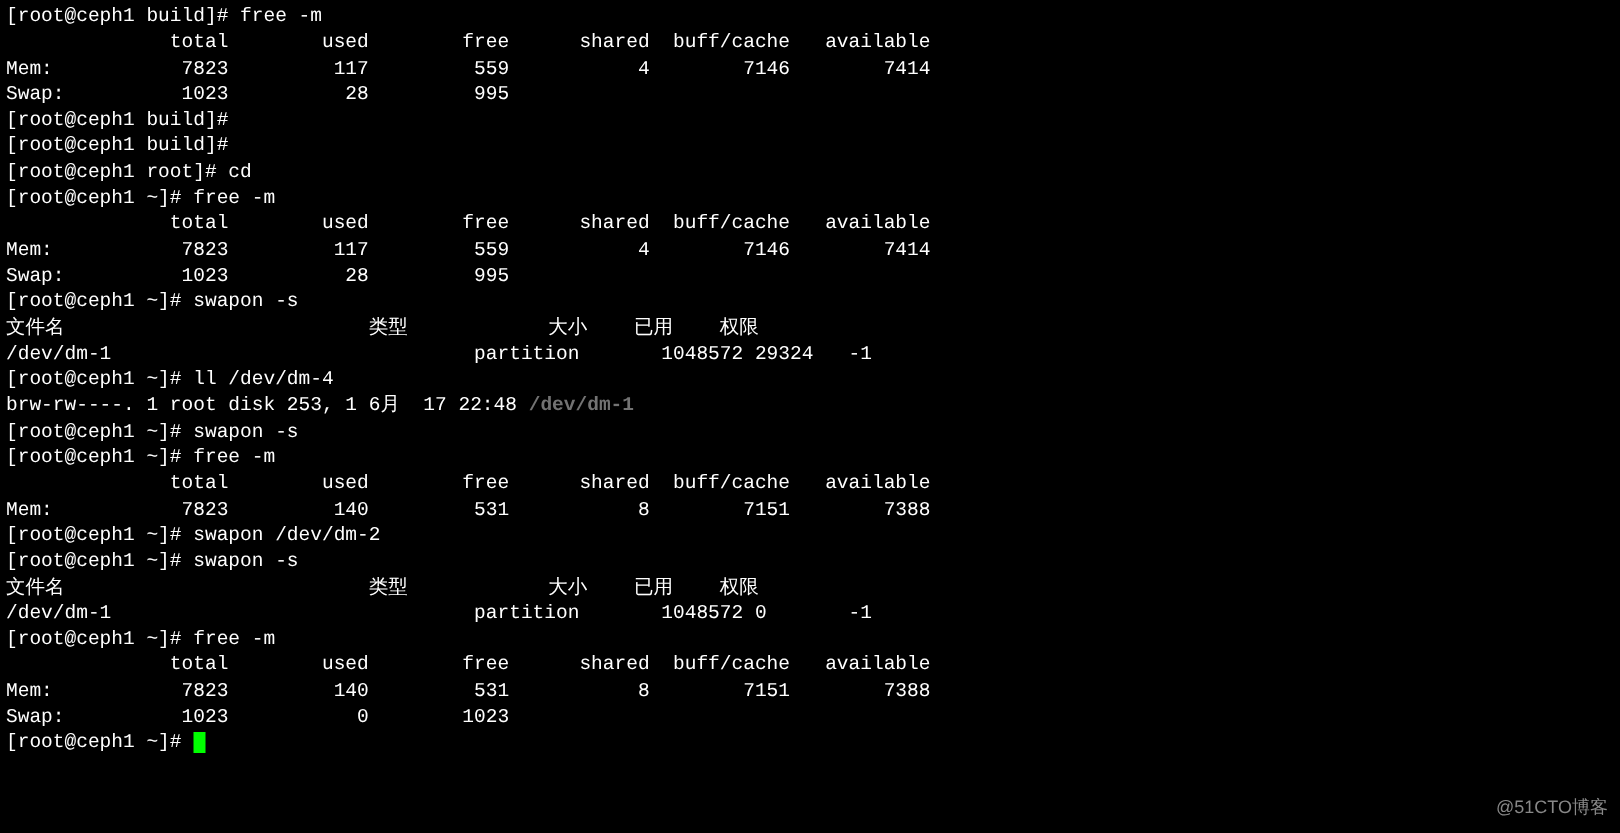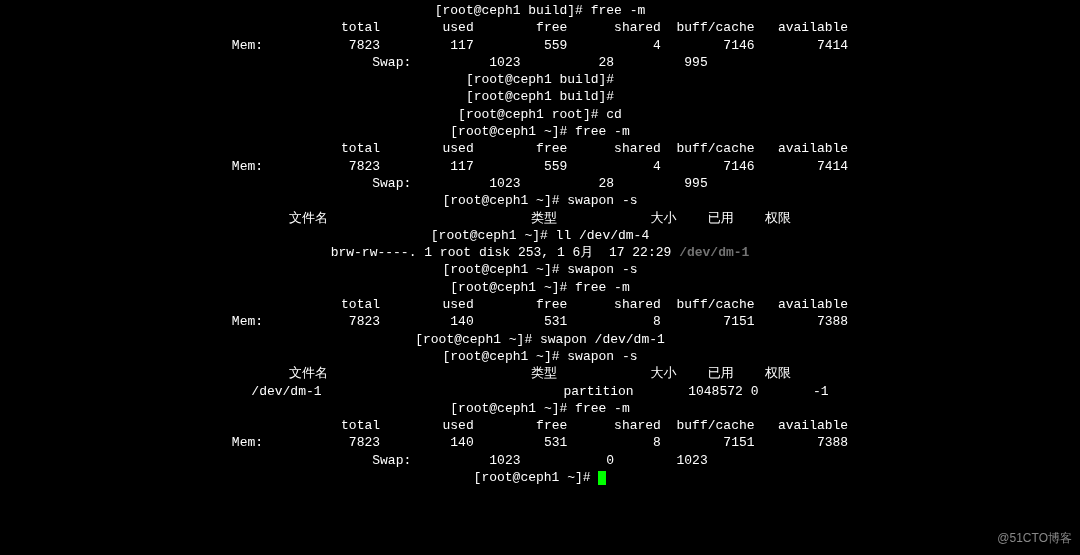--- a/index.html
+++ b/index.html
@@ -1,15 +1,15 @@
 <!DOCTYPE html>
 <html><head>
   <meta charset="utf-8">
   <style>
-    * { margin: 0; padding: 0; box-sizing: border-box; text-align: center; }
+    * { margin: 0; padding: 0; box-sizing: border-box; }
     body {
       background: #000;
       color: #fff;
       font-family: "Courier New", Consolas, monospace;
       font-size: 13px;
       line-height: 17.3px;
       width: 1080px;
       height: 555px;
       overflow: hidden;
       position: relative;
@@ -43,27 +43,28 @@
   <div class="line">Swap:          1023          28         995</div>
   <div class="line">[root@ceph1 build]#</div>
   <div class="line">[root@ceph1 build]#</div>
   <div class="line">[root@ceph1 root]# cd</div>
   <div class="line">[root@ceph1 ~]# free -m</div>
   <div class="line">              total        used        free      shared  buff/cache   available</div>
   <div class="line">Mem:           7823         117         559           4        7146        7414</div>
   <div class="line">Swap:          1023          28         995</div>
   <div class="line">[root@ceph1 ~]# swapon -s</div>
   <div class="line">文件名                          类型            大小    已用    权限</div>
+  <div class="line">/dev/dm-1                               partition       1048572 29324   -1</div>
   <div class="line">[root@ceph1 ~]# ll /dev/dm-4</div>
-  <div class="line"><span>brw-rw----. 1 root disk 253, 1 6月  17 22:29 </span><span class="highlight">/dev/dm-1</span></div>
+  <div class="line"><span>brw-rw----. 1 root disk 253, 1 6月  17 22:48 </span><span class="highlight">/dev/dm-1</span></div>
   <div class="line">[root@ceph1 ~]# swapon -s</div>
   <div class="line">[root@ceph1 ~]# free -m</div>
   <div class="line">              total        used        free      shared  buff/cache   available</div>
   <div class="line">Mem:           7823         140         531           8        7151        7388</div>
-  <div class="line">[root@ceph1 ~]# swapon /dev/dm-1</div>
+  <div class="line">[root@ceph1 ~]# swapon /dev/dm-2</div>
   <div class="line">[root@ceph1 ~]# swapon -s</div>
   <div class="line">文件名                          类型            大小    已用    权限</div>
   <div class="line">/dev/dm-1                               partition       1048572 0       -1</div>
   <div class="line">[root@ceph1 ~]# free -m</div>
   <div class="line">              total        used        free      shared  buff/cache   available</div>
   <div class="line">Mem:           7823         140         531           8        7151        7388</div>
   <div class="line">Swap:          1023           0        1023</div>
   <div class="line"><span>[root@ceph1 ~]# </span><span class="cursor"></span></div>
 </div>
 

